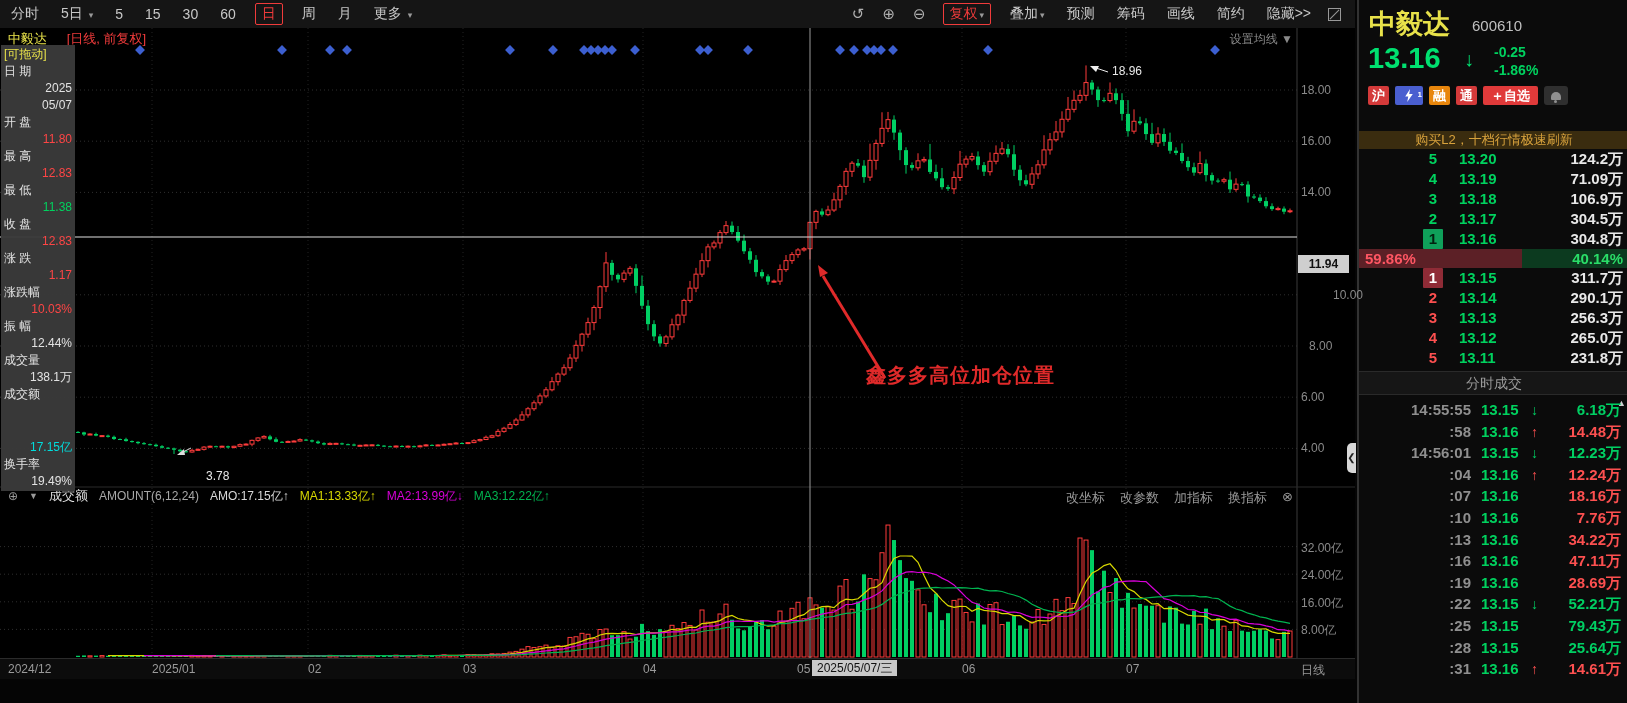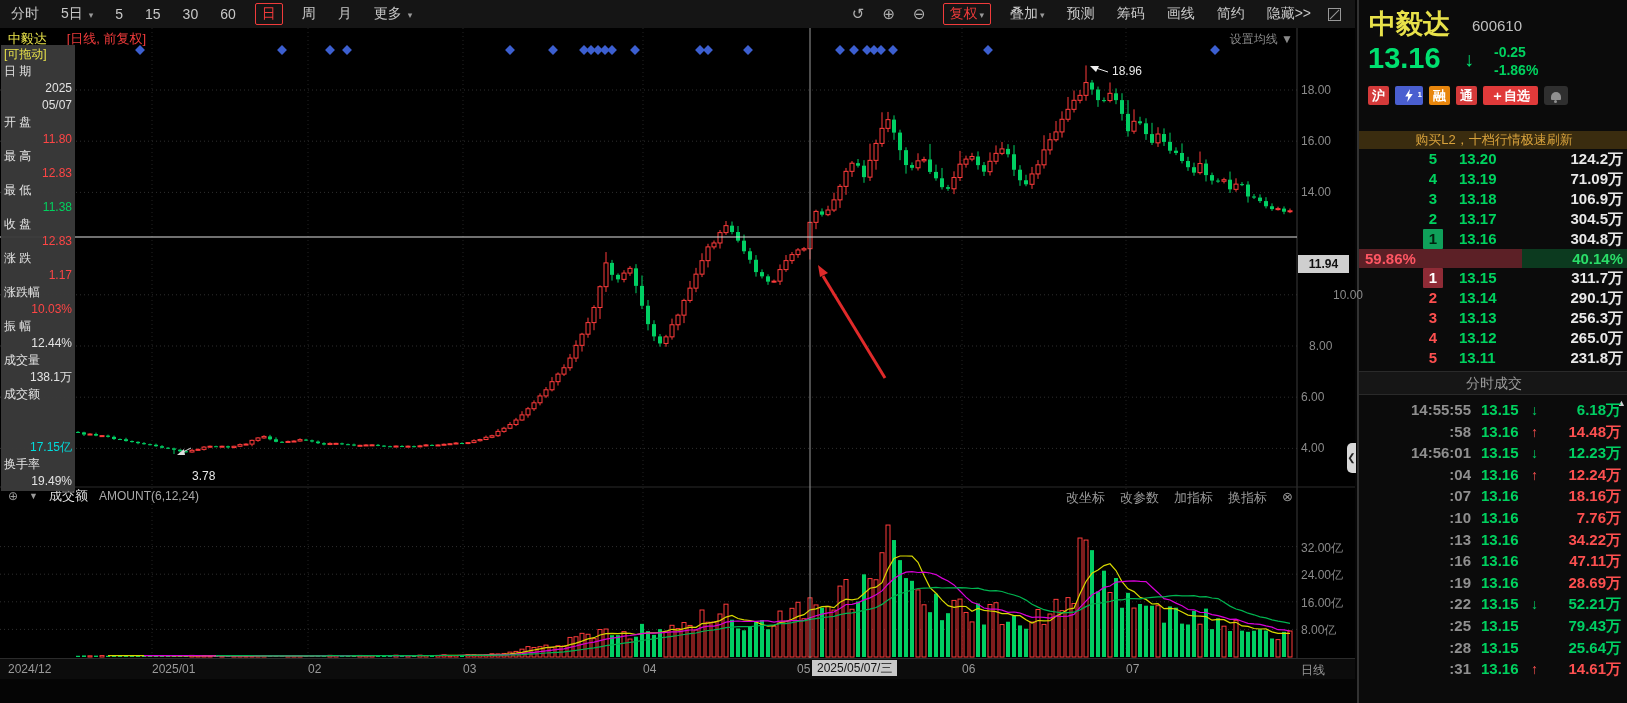--- a/index.html
+++ b/index.html
@@ -817,28 +817,35 @@
         <div class="y-label" style="top: 362.2px;">6.00</div>
         <div class="y-label" style="top: 413.4px;">4.00</div>
       </div>
     <div id="amt-labels">
         <div class="y-label" style="top: 511.6px;">32.00亿</div>
         <div class="y-label" style="top: 539.2px;">24.00亿</div>
         <div class="y-label" style="top: 566.8px;">16.00亿</div>
         <div class="y-label" style="top: 594.4px;">8.00亿</div>
       </div>
     <div class="price-tag" id="crosshair-price" style="top:227px;">11.94</div>
-    <div class="annot" id="low-annot" style="left:192px;top:441px;">3.78</div>
+    <div class="annot" id="low-annot" style="left:206px;top:441px;">3.78</div>
     <div class="annot" id="high-annot" style="left:1112px;top:36px;">18.96</div>
+    <div id="callout" style="left:866px;top:334px;">鑫多多高位加仓位置</div>
 
     <div id="amount-header">
       <span class="ah" style="color:#9a9a9a;margin-left:8px;">⊕</span>
       <span class="ah" style="color:#9a9a9a;font-size:9px;">▼</span>
       <span class="ah" style="color:#e0e0e0;font-size:13px;">成交额</span>
       <span class="ah" style="color:#a8a8a8;">AMOUNT(6,12,24)</span>
+      <span id="amount-mas" style="display:flex;">
+          <span class="ah" style="color: rgb(216, 216, 216);">AMO:17.15亿↑</span>
+          <span class="ah" style="color: rgb(216, 216, 0);">MA1:13.33亿↑</span>
+          <span class="ah" style="color: rgb(216, 0, 216);">MA2:13.99亿↓</span>
+          <span class="ah" style="color: rgb(0, 180, 80);">MA3:12.22亿↑</span>
+        </span>
     </div>
     <div id="amount-tools">
         <span>改坐标</span>
         <span>改参数</span>
         <span>加指标</span>
         <span>换指标</span>
         <span>⊗</span>
       </div>
 
     <div id="x-axis">

